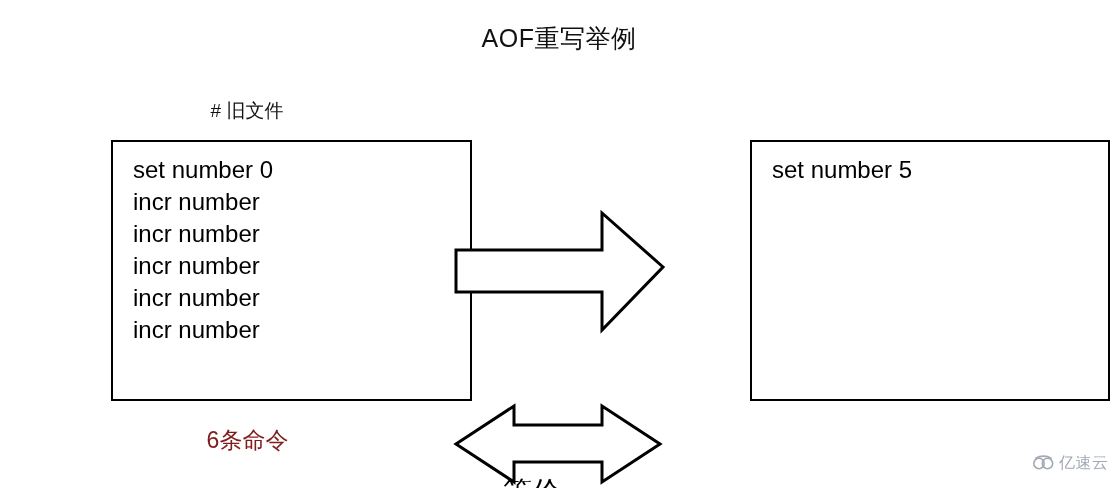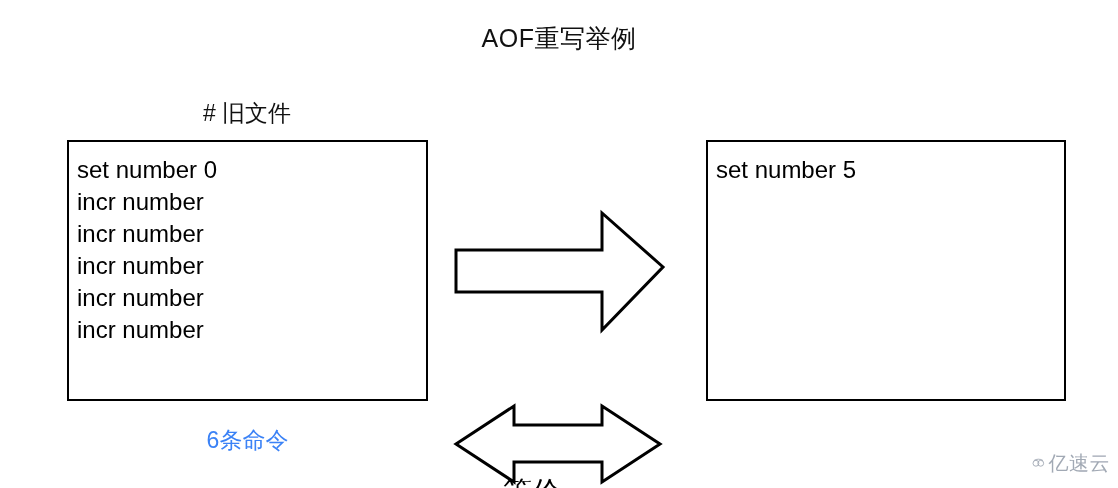--- a/index.html
+++ b/index.html
@@ -24,48 +24,49 @@
     left: 0;
     top: 22px;
     width: 1118px;
     text-align: center;
     font-size: 25px;
     letter-spacing: 0.5px;
     color: #111111;
   }
 
   .file-label {
-    font-size: 23px;
+    font-size: 19px;
     text-align: center;
     color: #111111;
     white-space: nowrap;
   }
   #old-file-label { left: 67px;  top: 98px; width: 360px; }
   #new-file-label { left: 706px; top: 98px; width: 360px; }
 
   .file-box {
     border: 2px solid #000000;
     background: #ffffff;
     box-sizing: border-box;
-    padding: 12px 0 0 8px;
+    padding: 12px 0 0 20px;
+    margin-left: 44px;
   }
   #old-file-box { left: 67px;  top: 140px; width: 361px; height: 261px; }
   #new-file-box { left: 706px; top: 140px; width: 360px; height: 261px; }
 
   .code-line {
     font-size: 24px;
     line-height: 32px;
     color: #000000;
     white-space: pre;
   }
 
   .count-label {
     font-size: 23px;
     text-align: center;
-    color: #3b82f6;
+    color: #7f1d1d;
     white-space: nowrap;
   }
   #old-count-label { left: 67px;  top: 425px; width: 361px; }
   #new-count-label { left: 706px; top: 425px; width: 360px; }
 
   #rewrite-arrow-wrap { left: 450px; top: 205px; width: 220px; height: 130px; }
   #equivalence-arrow-wrap { left: 448px; top: 402px; width: 220px; height: 86px; }
 
   .arrow-shape { display: block; }
 
@@ -94,21 +95,21 @@
     top: 449px;
     width: 78px;
     height: 28px;
     display: flex;
     align-items: center;
     gap: 3px;
     opacity: 0.92;
   }
   #watermark-logo-icon { display: block; }
   #watermark-text {
-    font-size: 20px;
+    font-size: 16px;
     color: #9aa2ae;
     letter-spacing: 0.5px;
     white-space: nowrap;
   }
 </style>
 </head>
 <body>
 
 <div id="canvas">
 

